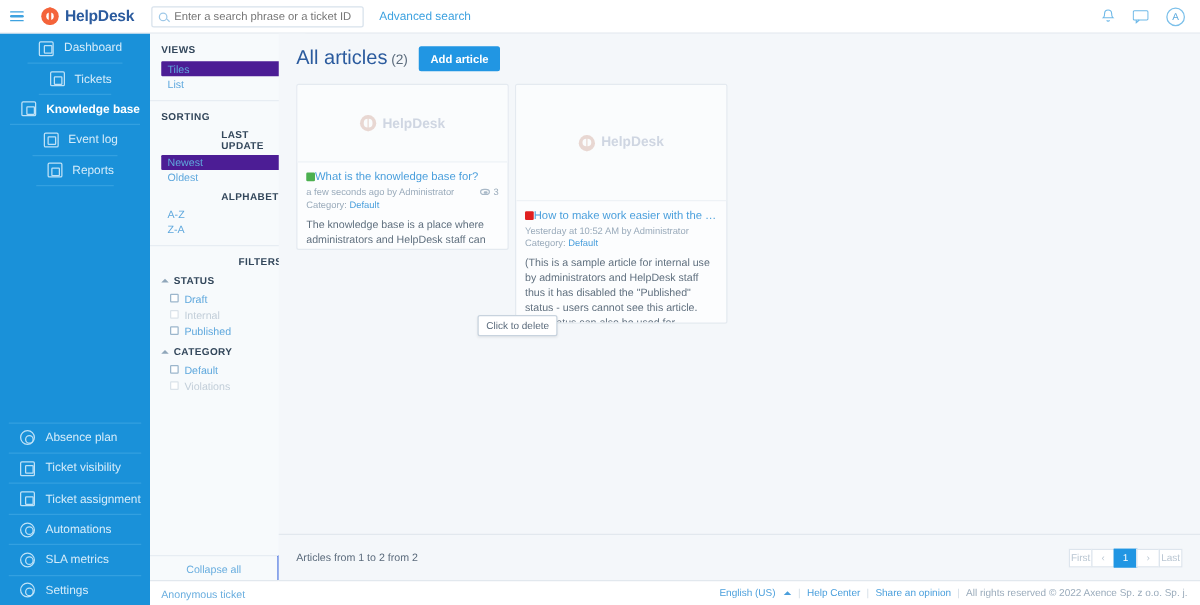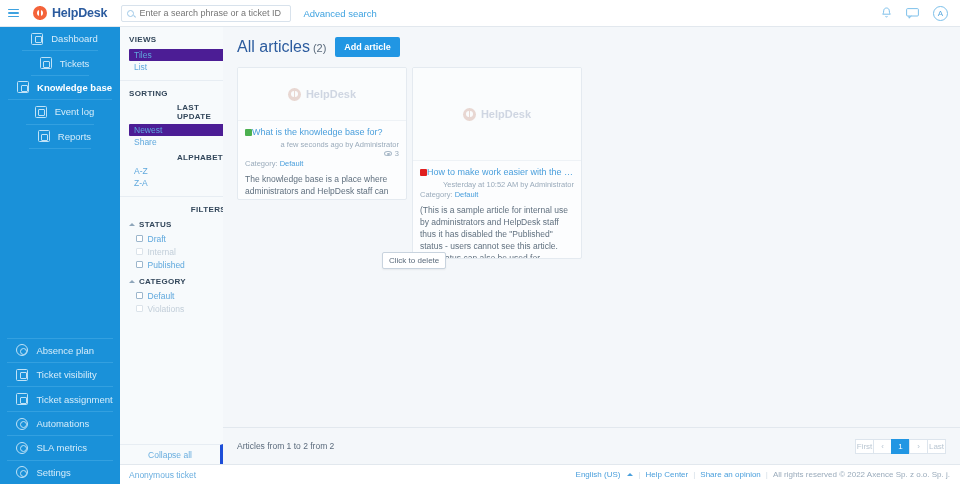--- a/index.html
+++ b/index.html
@@ -98,21 +98,21 @@
     background: #fff; margin-right: 5px; flex: none; }
   .frow .lbl { font-size: 8.5px; color: #5fa8dd; }
   .frow.dis .lbl { color: #c2ced9; }
   .frow .badge { margin-left: auto; min-width: 9px; height: 9px; border-radius: 1.5px;
     color: #fff; font-size: 7px; display: flex; align-items: center;
     justify-content: center; padding: 0 2px; }
   .frow .cnt { margin-left: auto; font-size: 8px; color: #7fb4dd; }
   .frow.dis .cnt { color: #ccd6e0; }
   .collapse-all {
     position: absolute; left: 120px; top: 444px; width: 103px; height: 20px;
-    background: #f7fafc; border-right: 3px solid #1d4ed8; border-top: 1px solid #e7edf3;
+    background: #f7fafc; border-right: 1px solid #1d4ed8; border-top: 1px solid #e7edf3;
     display: flex; align-items: center; justify-content: center;
     font-size: 8.5px; color: #6aaedf; cursor: pointer;
   }
   .anon-ticket {
     position: absolute; left: 120px; top: 464px; width: 119px; height: 20px;
     background: #ffffff; border-top: 1px solid #e2e8ee; border-right: 1px solid #e2e8ee;
     display: flex; align-items: center; padding-left: 9px;
     font-size: 8.5px; color: #6aaedf; cursor: pointer;
   }
 
@@ -145,21 +145,21 @@
   .ph-logo::before { content:""; position:absolute; top:3.3px; left:3.3px;
     width:6.4px; height:6.4px; border-radius:50%; background:#fafcfd; }
   .ph-logo::after { content:""; position:absolute; top:0; left:5.6px;
     width:1.8px; height:13px; background:#e8d7d2; }
   .ph-text { font-size: 11px; font-weight: bold; color: #cfd6e2; }
   .card-body { padding: 6px 7px 0 7px; position: relative; }
   .card-title-row { display: flex; align-items: center; gap: 0; }
   .st-sq { width: 7px; height: 7px; border-radius: 1px; flex: none; }
   .card-title { font-size: 9px; color: #4a9fdc; white-space: nowrap;
     overflow: hidden; text-overflow: ellipsis; cursor: pointer; }
-  .card-meta { display: flex; align-items: flex-end; margin-top: 3px; flex-direction: column; }
+  .card-meta { display: flex; align-items: flex-start; margin-top: 3px; }
   .card-meta .mtext { font-size: 7.5px; color: #9aabbb; }
   .views { margin-left: auto; display: flex; align-items: center; gap: 3px;
     font-size: 7.5px; color: #9aabbb; }
   .eye { width: 8px; height: 5px; border: 1px solid #a9b9c8;
     border-radius: 50% / 60%; position: relative; }
   .eye::after { content:""; position:absolute; top:1px; left:2.6px;
     width:2.2px; height:2.2px; border-radius:50%; background:#a9b9c8; }
   .card-cat { font-size: 7.5px; color: #9aabbb; margin-top: 1px; }
   .card-cat b { color: #4a9fdc; font-weight: normal; }
   .card-desc { font-size: 8.5px; color: #60707f; line-height: 1.42;
@@ -303,21 +303,21 @@
     <div class="panel-sec">
       <div class="sec-title">VIEWS</div>
       <div class="opt sel">Tiles</div>
       <div class="opt">List</div>
     </div>
 
     <div class="panel-sec">
       <div class="sec-title">SORTING</div>
       <div class="sec-sub">LAST UPDATE</div>
       <div class="opt sel">Newest</div>
-      <div class="opt">Share</div>
+      <div class="opt">Oldest</div>
       <div class="sec-sub">ALPHABETICALLY</div>
       <div class="opt">A-Z</div>
       <div class="opt">Z-A</div>
     </div>
 
     <div class="panel-sec nb">
       <div class="filters-head">
         <div class="sec-title" style="margin:0">FILTERS</div>
         <div class="gear"></div>
       </div>

